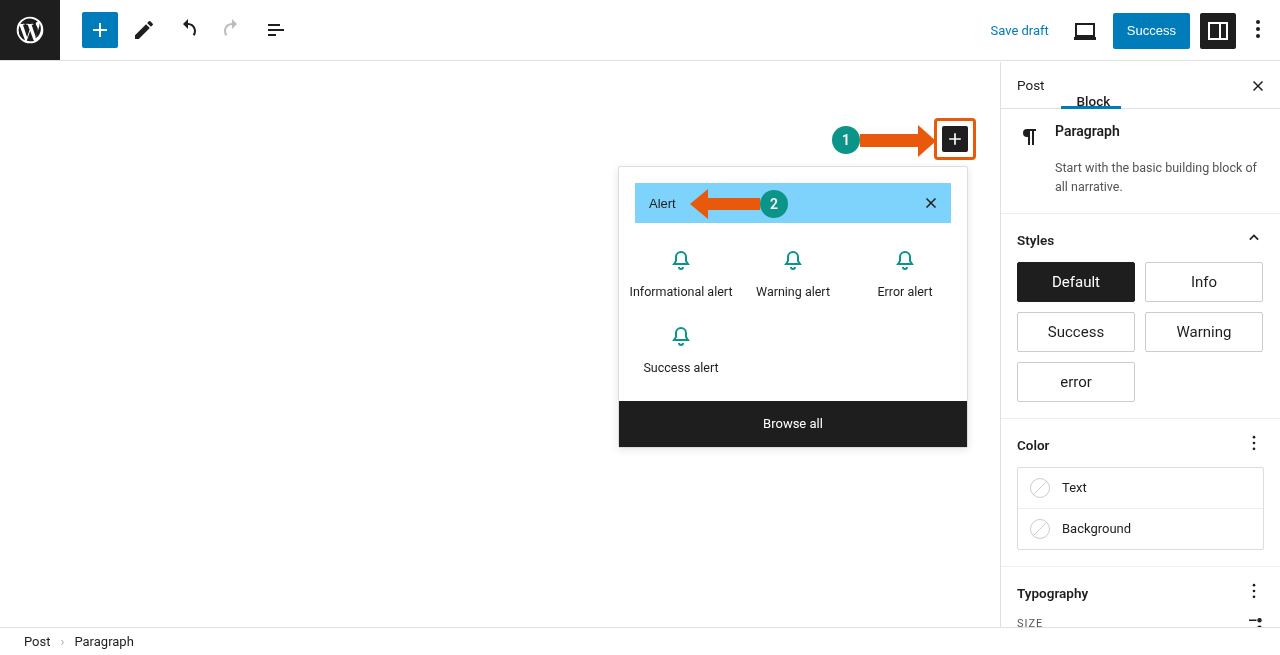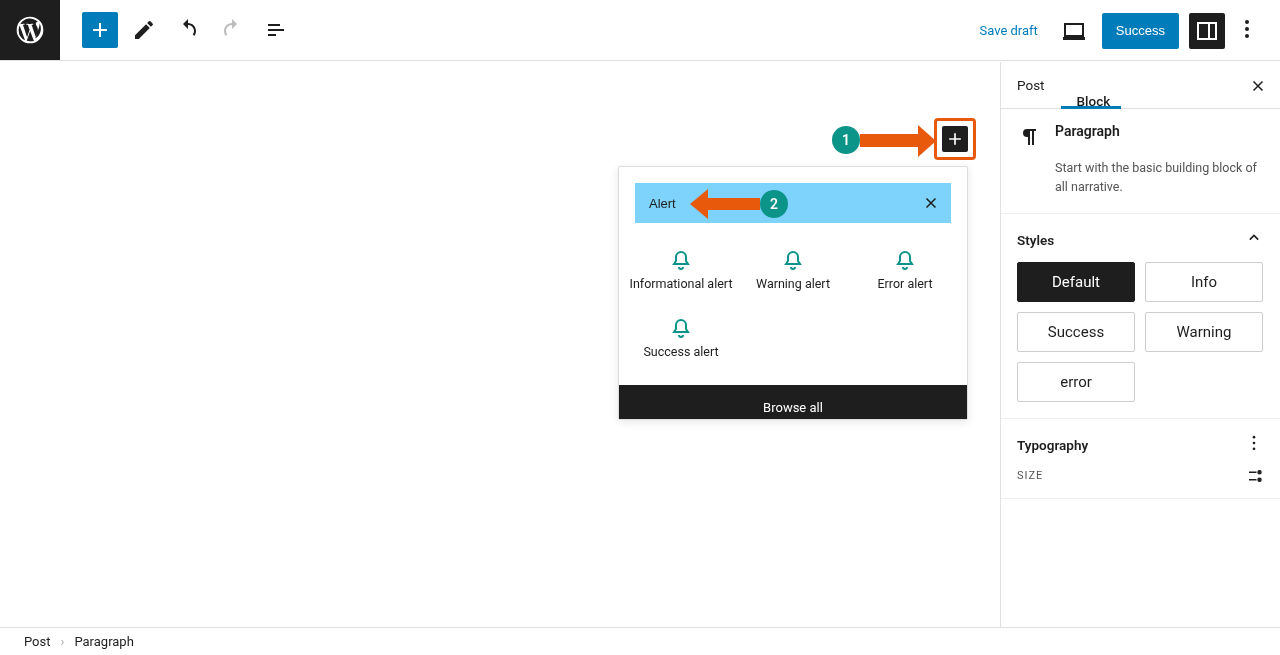--- a/index.html
+++ b/index.html
@@ -32,21 +32,21 @@
     width:36px; height:36px; border-radius:2px;
     display:flex; align-items:center; justify-content:center;
     cursor:pointer; background:transparent; border:none;
   }
   .tb-btn svg { width:24px; height:24px; fill:#1e1e1e; }
   .tb-btn.disabled svg { fill:#bcbcbc; }
   .tb-btn.primary { background:#007cba; }
   .tb-btn.primary svg { fill:#fff; }
 
   .tb-right {
-    position:absolute; right:21px; top:0; height:61px;
+    position:absolute; right:10px; top:0; height:61px;
     display:flex; align-items:center; gap:10px;
   }
   .save-draft { color:#007cba; font-size:13px; cursor:pointer; padding:6px 8px; }
   .publish-btn {
     background:#007cba; color:#fff; border:none; border-radius:2px;
     height:36px; padding:0 14px; font-size:13px; cursor:pointer;
   }
   .settings-toggle {
     width:36px; height:36px; background:#1e1e1e; border-radius:2px;
     display:flex; align-items:center; justify-content:center; cursor:pointer;
@@ -133,25 +133,25 @@
 
   .inserter-grid {
     padding:20px 6px 6px 6px;
     display:flex; flex-wrap:wrap;
   }
   .block-item {
     width:112px; padding:6px 4px 18px 4px;
     text-align:center; cursor:pointer;
   }
   .block-item svg { width:24px; height:24px; fill:none; stroke:#0d9488; stroke-width:2; }
-  .block-item .lbl { margin-top:0; font-size:12.5px; color:#1e1e1e; line-height:1.35; }
+  .block-item .lbl { margin-top:8px; font-size:12.5px; color:#1e1e1e; line-height:1.35; }
 
   .browse-all {
     background:#1e1e1e; color:#fff; text-align:center;
-    height:34px; line-height:46px; font-size:13px; cursor:pointer;
+    height:46px; line-height:46px; font-size:13px; cursor:pointer;
   }
 
   
   .sidebar {
     position:absolute; top:62px; right:0; width:280px; bottom:28px;
     border-left:1px solid #e0e0e0;
     overflow-y:auto;
     background:#fff;
   }
   .sb-tabs {
@@ -376,20 +376,44 @@
       <div class="style-grid">
         <div class="style-btn active">Default</div>
         <div class="style-btn">Info</div>
         <div class="style-btn">Success</div>
         <div class="style-btn">Warning</div>
         <div class="style-btn">error</div>
       </div>
     </div>
   </div>
 
+  <div class="sb-panel">
+    <div class="sb-panel-head">
+      <span>Color</span>
+      <span class="chev">
+        <svg viewBox="0 0 24 24">
+            <circle cx="12" cy="5" r="1.6"></circle>
+            <circle cx="12" cy="12" r="1.6"></circle>
+            <circle cx="12" cy="19" r="1.6"></circle>
+          </svg>
+      </span>
+    </div>
+    <div class="sb-panel-body">
+      <div class="color-list">
+        <div class="color-row">
+          <div class="swatch"></div>
+          <span>Text</span>
+        </div>
+        <div class="color-row">
+          <div class="swatch"></div>
+          <span>Background</span>
+        </div>
+      </div>
+    </div>
+  </div>
 
   <div class="sb-panel">
     <div class="sb-panel-head">
       <span>Typography</span>
       <span class="chev">
         <svg viewBox="0 0 24 24">
             <circle cx="12" cy="5" r="1.6"></circle>
             <circle cx="12" cy="12" r="1.6"></circle>
             <circle cx="12" cy="19" r="1.6"></circle>
           </svg>

